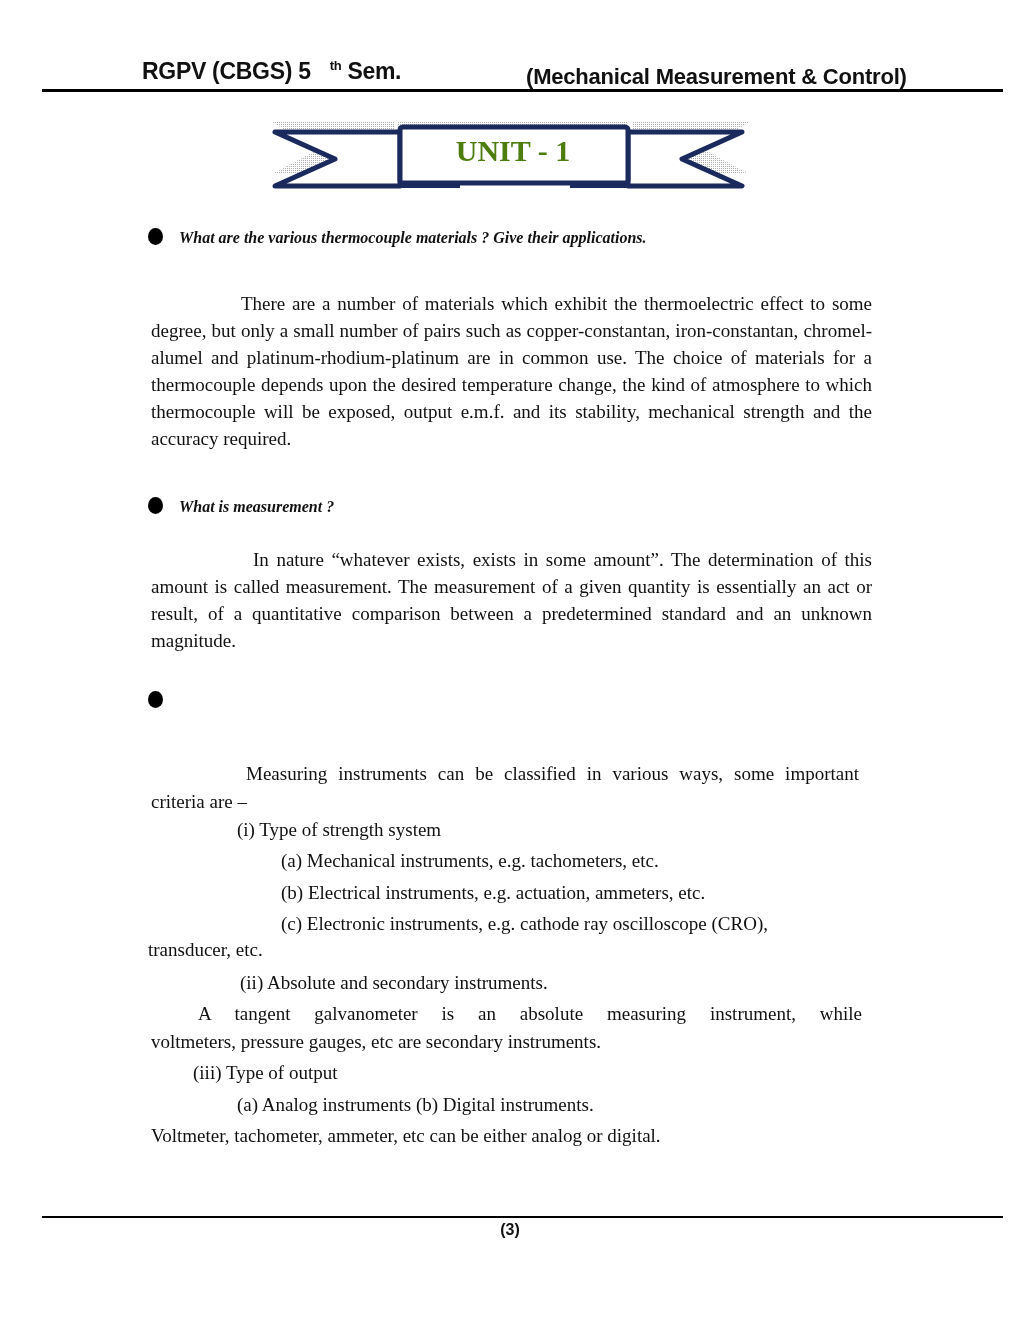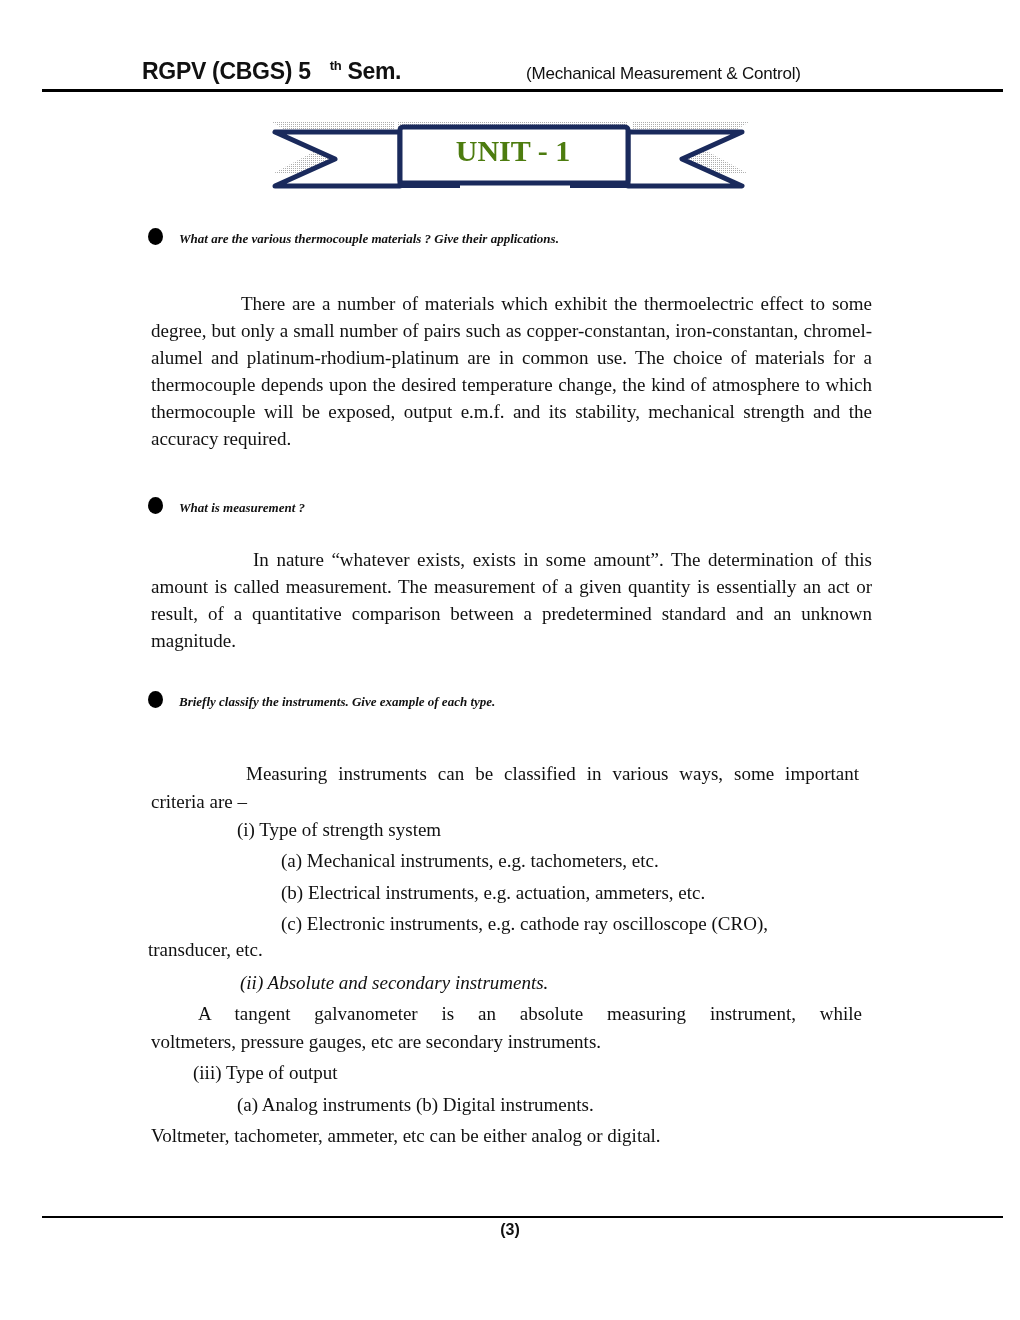--- a/index.html
+++ b/index.html
@@ -1,23 +1,23 @@
 <!DOCTYPE html>
 <html><head>
 <meta charset="utf-8">
 <style>
   html, body { margin:0; padding:0; background:#ffffff; }
   body { width:1020px; height:1320px; position:relative; overflow:hidden; color:#111; }
   .hdr-left { position:absolute; left:142px; top:58px; font-family:"Liberation Sans", sans-serif; font-weight:bold; font-size:23px; letter-spacing:-0.3px; }
   .hdr-left sup { font-size:13px;margin-left:19px; }
-  .hdr-right { position:absolute; left:526px; top:64px; font-family:"Liberation Sans", sans-serif; font-weight:normal; font-size:17px; letter-spacing:-0.2px; }
+  .hdr-right { position:absolute; left:526px; top:64px; font-family:"Liberation Sans", sans-serif; font-weight:bold; font-size:22px; letter-spacing:-0.2px; }
   .hdr-rule { position:absolute; left:42px; top:89px; width:961px; height:3px; background:#000; }
   .banner { position:absolute; left:270px; top:118px; width:480px; height:75px; }
   .banner-text { position:absolute; left:398px; top:134px; width:230px; text-align:center; font-family:"Liberation Serif", serif; font-weight:bold; font-size:30px; color:#4d7c0f; }
-  .q { position:absolute; left:148px; font-family:"Liberation Serif", serif; font-style:italic; font-weight:bold; font-size:13px; white-space:nowrap; }
+  .q { position:absolute; left:148px; font-family:"Liberation Serif", serif; font-style:italic; font-weight:bold; font-size:16px; white-space:nowrap; }
   .bullet { display:inline-block; width:15px; height:17px; border-radius:50%; background:#000; vertical-align:-2px; margin-right:16px; }
   .para { position:absolute; left:151px; width:721px; font-family:"Liberation Serif", serif; font-size:19px; line-height:27px; text-align:justify; }
   .line { position:absolute; font-family:"Liberation Serif", serif; font-size:19px; white-space:nowrap; }
   .ftr-rule { position:absolute; left:42px; top:1216px; width:961px; height:2px; background:#000; }
   .ftr-page { position:absolute; left:0; width:1020px; top:1221px; text-align:center; font-family:"Liberation Sans", sans-serif; font-weight:bold; font-size:16px; }
 </style>
 </head>
 <body>
 
 <div class="hdr-left"><span>RGPV (CBGS) 5</span><sup>th</sup><span> Sem.</span></div>
@@ -45,29 +45,29 @@
   <rect x="130" y="9" width="228" height="56" rx="3" fill="#fff" stroke="#1a2a5c" stroke-width="5"></rect>
 </svg>
 <div class="banner-text">UNIT - 1</div>
 
 <div class="q" style="top:228px;"><span class="bullet"></span><span>What are the various thermocouple materials ? Give their applications.</span></div>
 <div class="para" style="top:290px; text-indent:90px;">There are a number of materials which exhibit the thermoelectric effect to some degree, but only a small number of pairs such as copper-constantan, iron-constantan, chromel-alumel and platinum-rhodium-platinum are in common use. The choice of materials for a thermocouple depends upon the desired temperature change, the kind of atmosphere to which thermocouple will be exposed, output e.m.f. and its stability, mechanical strength and the accuracy required.</div>
 
 <div class="q" style="top:497px;"><span class="bullet"></span><span>What is measurement ?</span></div>
 <div class="para" style="top:546px; text-indent:102px; line-height:27px;">In nature “whatever exists, exists in some amount”. The determination of this amount is called measurement. The measurement of a given quantity is essentially an act or result, of a quantitative comparison between a predetermined standard and an unknown magnitude.</div>
 
-<div class="q" style="top:691px;"><span class="bullet"></span><span>Briefly classify the instruments. Give example of each type.</span></div>
+<div class="q" style="top:691px;"><span class="bullet"></span></div>
 <div class="para" style="top:760px; width:708px; text-indent:95px; line-height:28px;">Measuring instruments can be classified in various ways, some important criteria are –</div>
 
 <div class="line" style="left:237px; top:819px;">(i)   Type of strength system</div>
 <div class="line" style="left:281px; top:850px;">(a) Mechanical instruments, e.g.  tachometers,  etc.</div>
 <div class="line" style="left:281px; top:882px;">(b) Electrical instruments, e.g. actuation, ammeters, etc.</div>
 <div class="line" style="left:281px; top:913px;">(c) Electronic instruments, e.g. cathode ray oscilloscope (CRO),</div>
 <div class="line" style="left:148px; top:939px;">transducer, etc.</div>
-<div class="line" style="left:240px; top:972px;font-style:italic;">(ii)  Absolute and secondary instruments.</div>
+<div class="line" style="left:240px; top:972px;">(ii)  Absolute and secondary instruments.</div>
 <div class="line" style="left:198px; top:1003px; width:664px; text-align:justify; text-align-last:justify;">A tangent galvanometer is an absolute measuring instrument, while</div>
 <div class="line" style="left:151px; top:1031px;">voltmeters, pressure gauges, etc are secondary instruments.</div>
 <div class="line" style="left:193px; top:1062px;">(iii)  Type of output</div>
 <div class="line" style="left:237px; top:1094px;">(a) Analog instruments (b) Digital instruments.</div>
 <div class="line" style="left:151px; top:1125px;">Voltmeter, tachometer, ammeter, etc can be either analog or digital.</div>
 
 <div class="ftr-rule"></div>
 <div class="ftr-page">(3)</div>
 
 </body></html>

